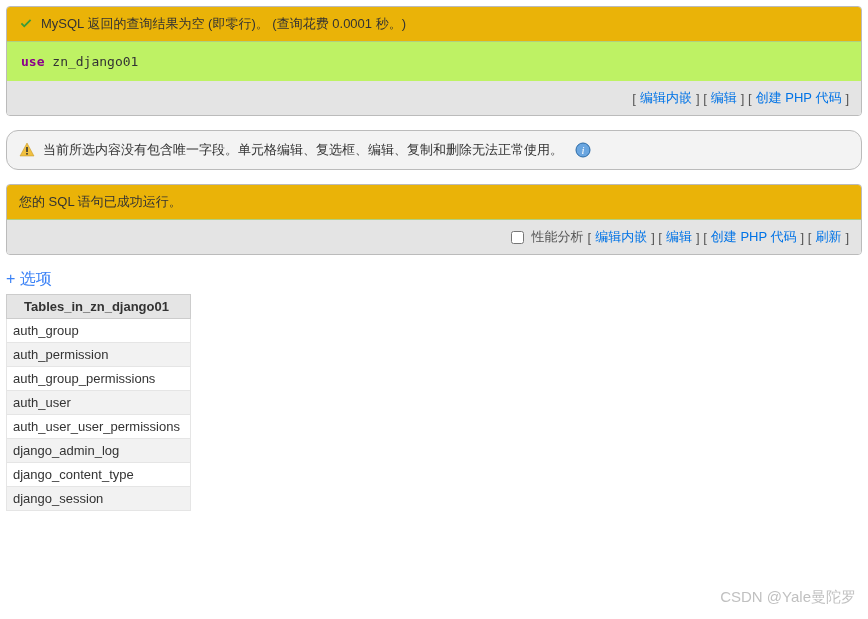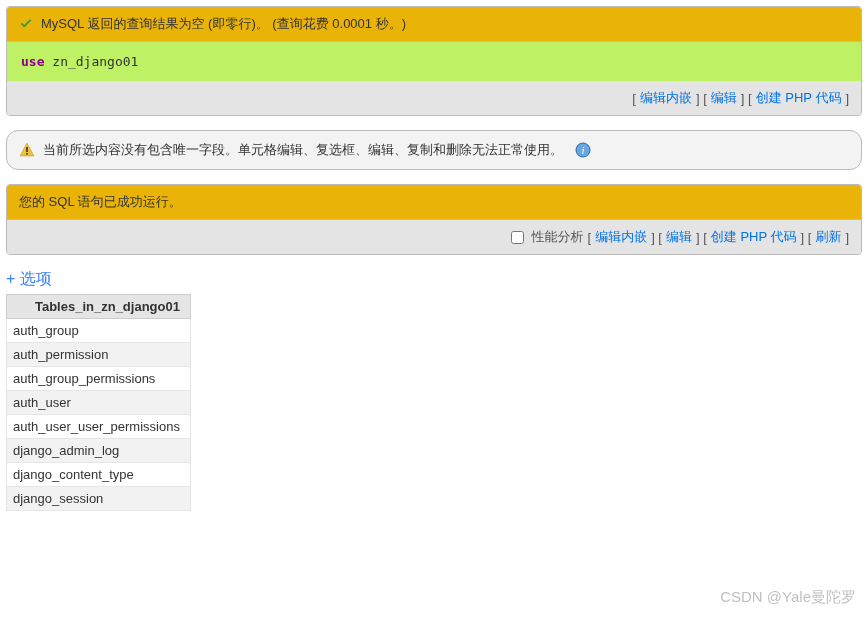--- a/index.html
+++ b/index.html
@@ -80,21 +80,21 @@
       cursor: pointer;
     }
     .table-list {
       margin-top: 4px;
       border-collapse: collapse;
     }
     .table-list th {
       background: #e5e5e5;
       border: 1px solid #ccc;
       padding: 4px 10px 4px 6px;
-      text-align: right;
+      text-align: center;
       font-weight: bold;
       font-size: 13px;
     }
     .table-list td {
       border: 1px solid #e5e5e5;
       padding: 4px 10px 4px 6px;
       font-size: 13px;
     }
     .table-list tr:nth-child(even) td { background: #f2f2f2; }
     .table-list tr:nth-child(odd) td { background: #fff; }

